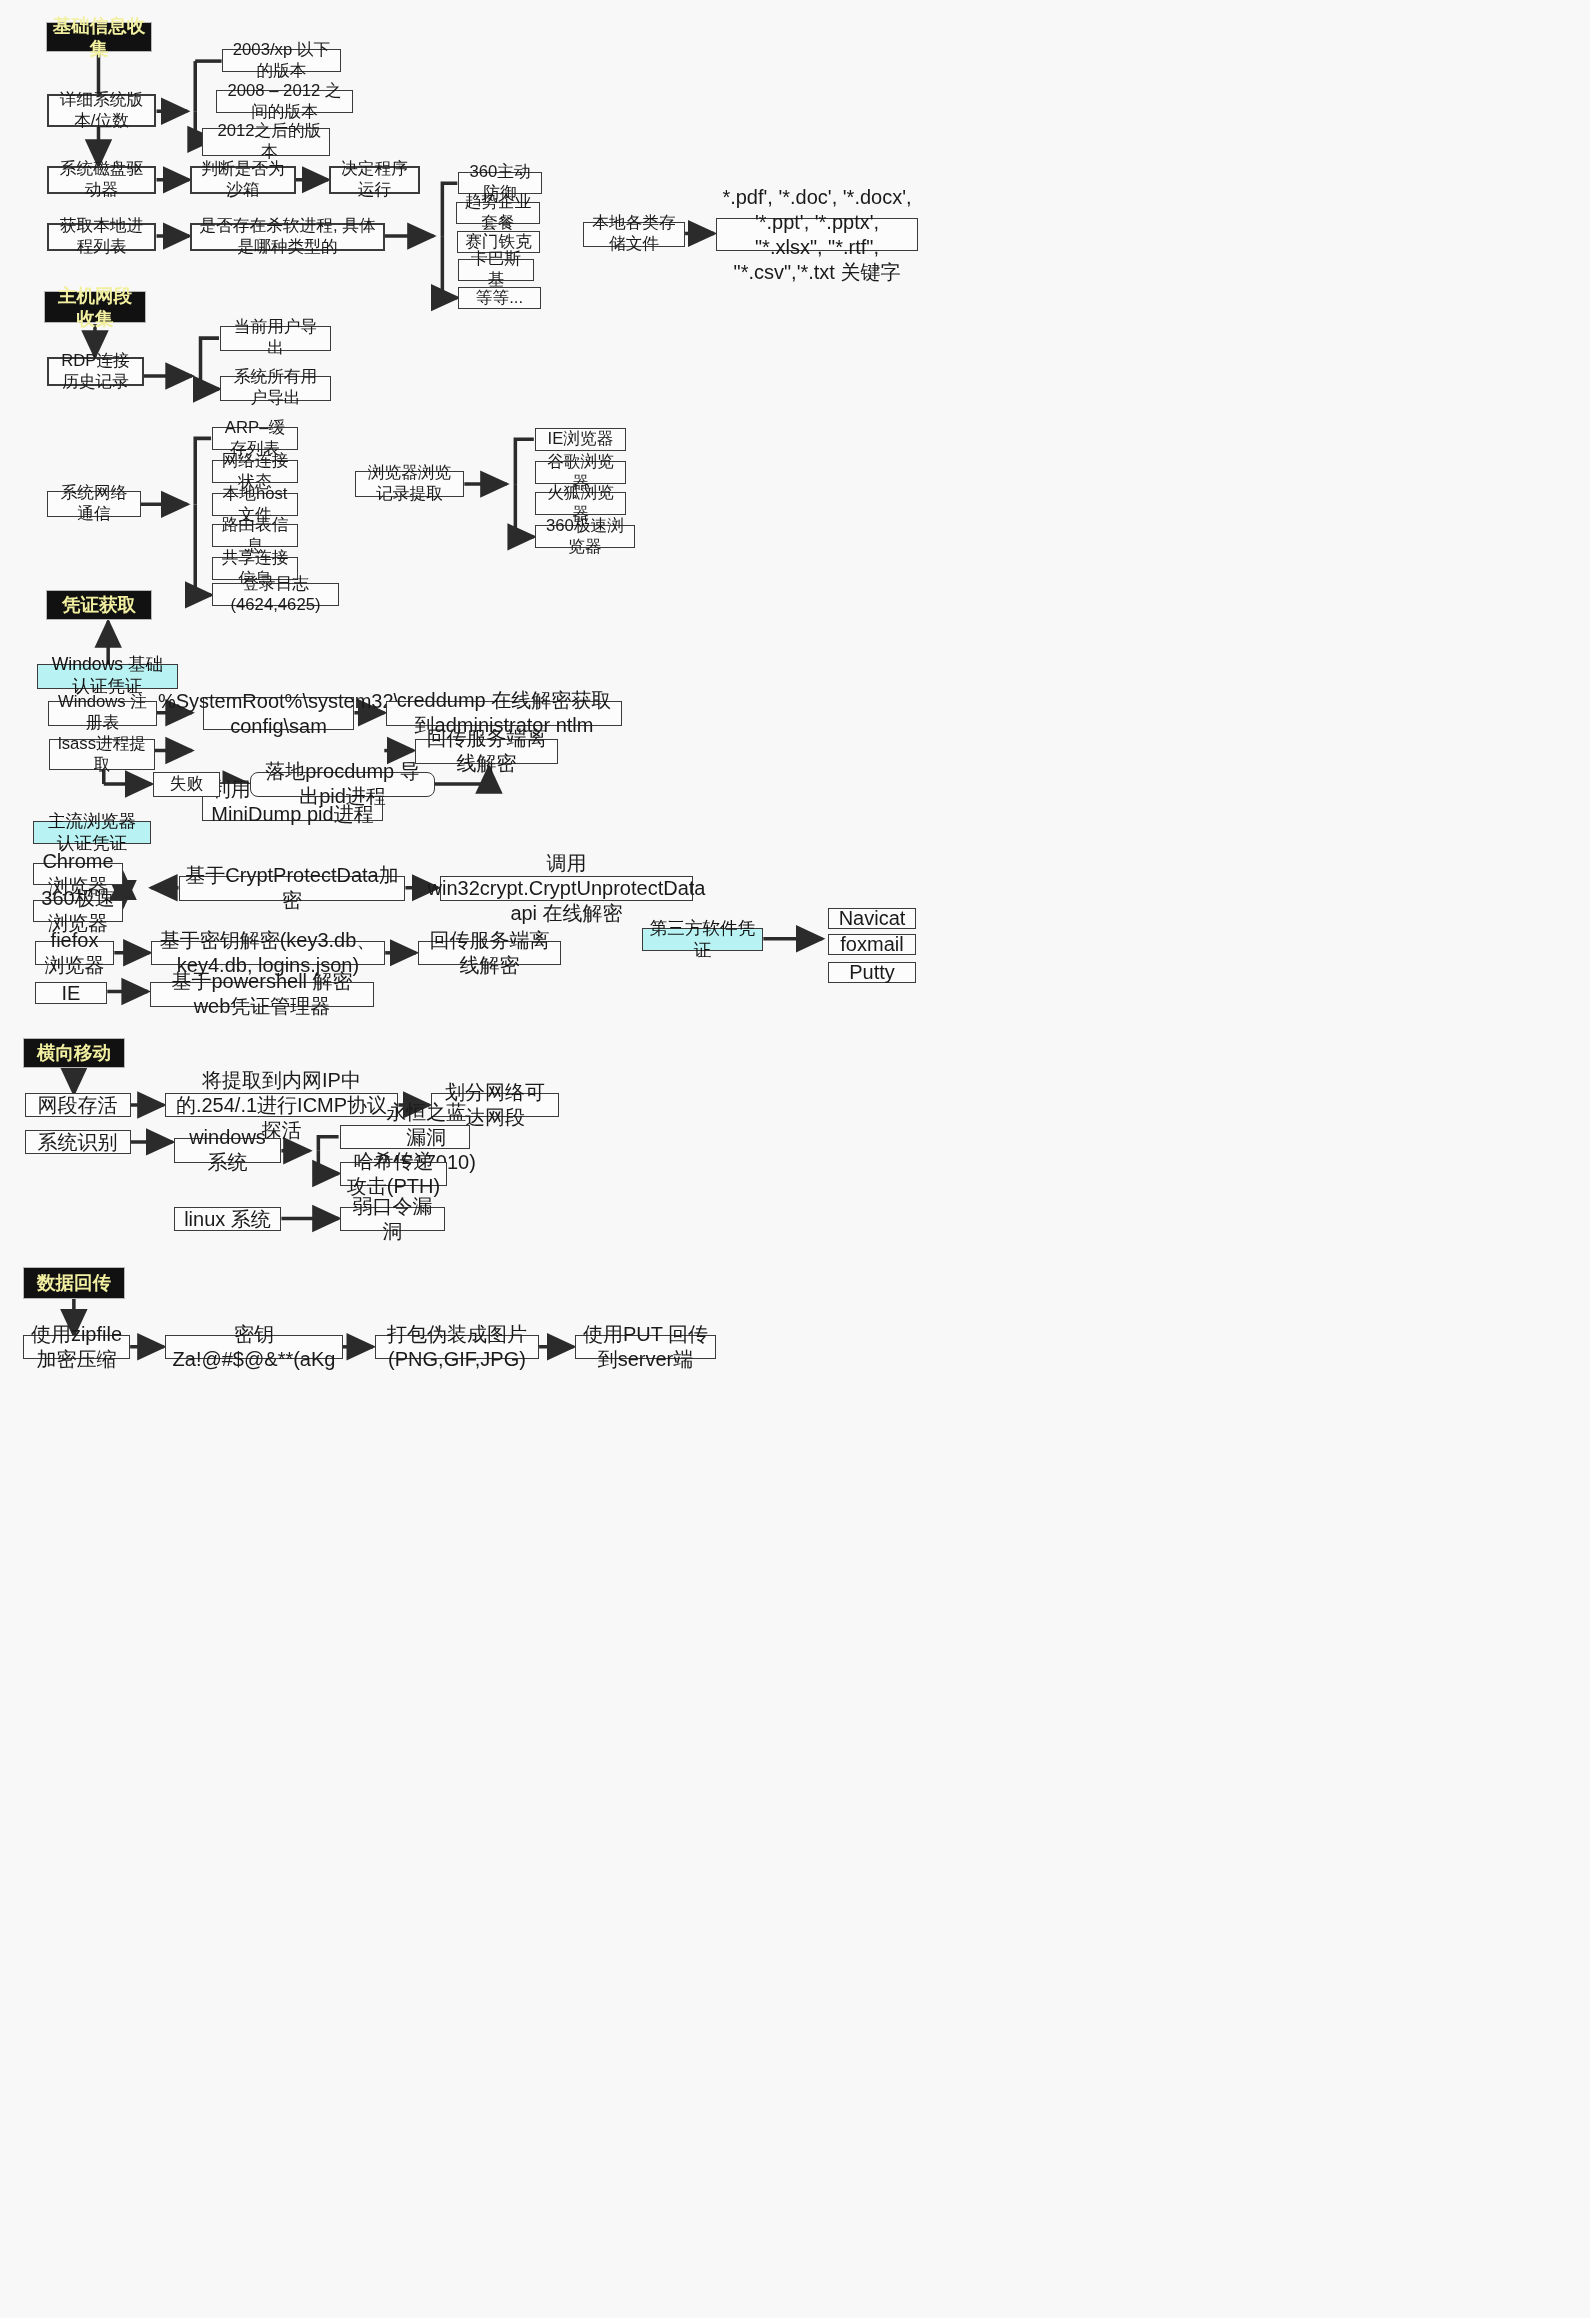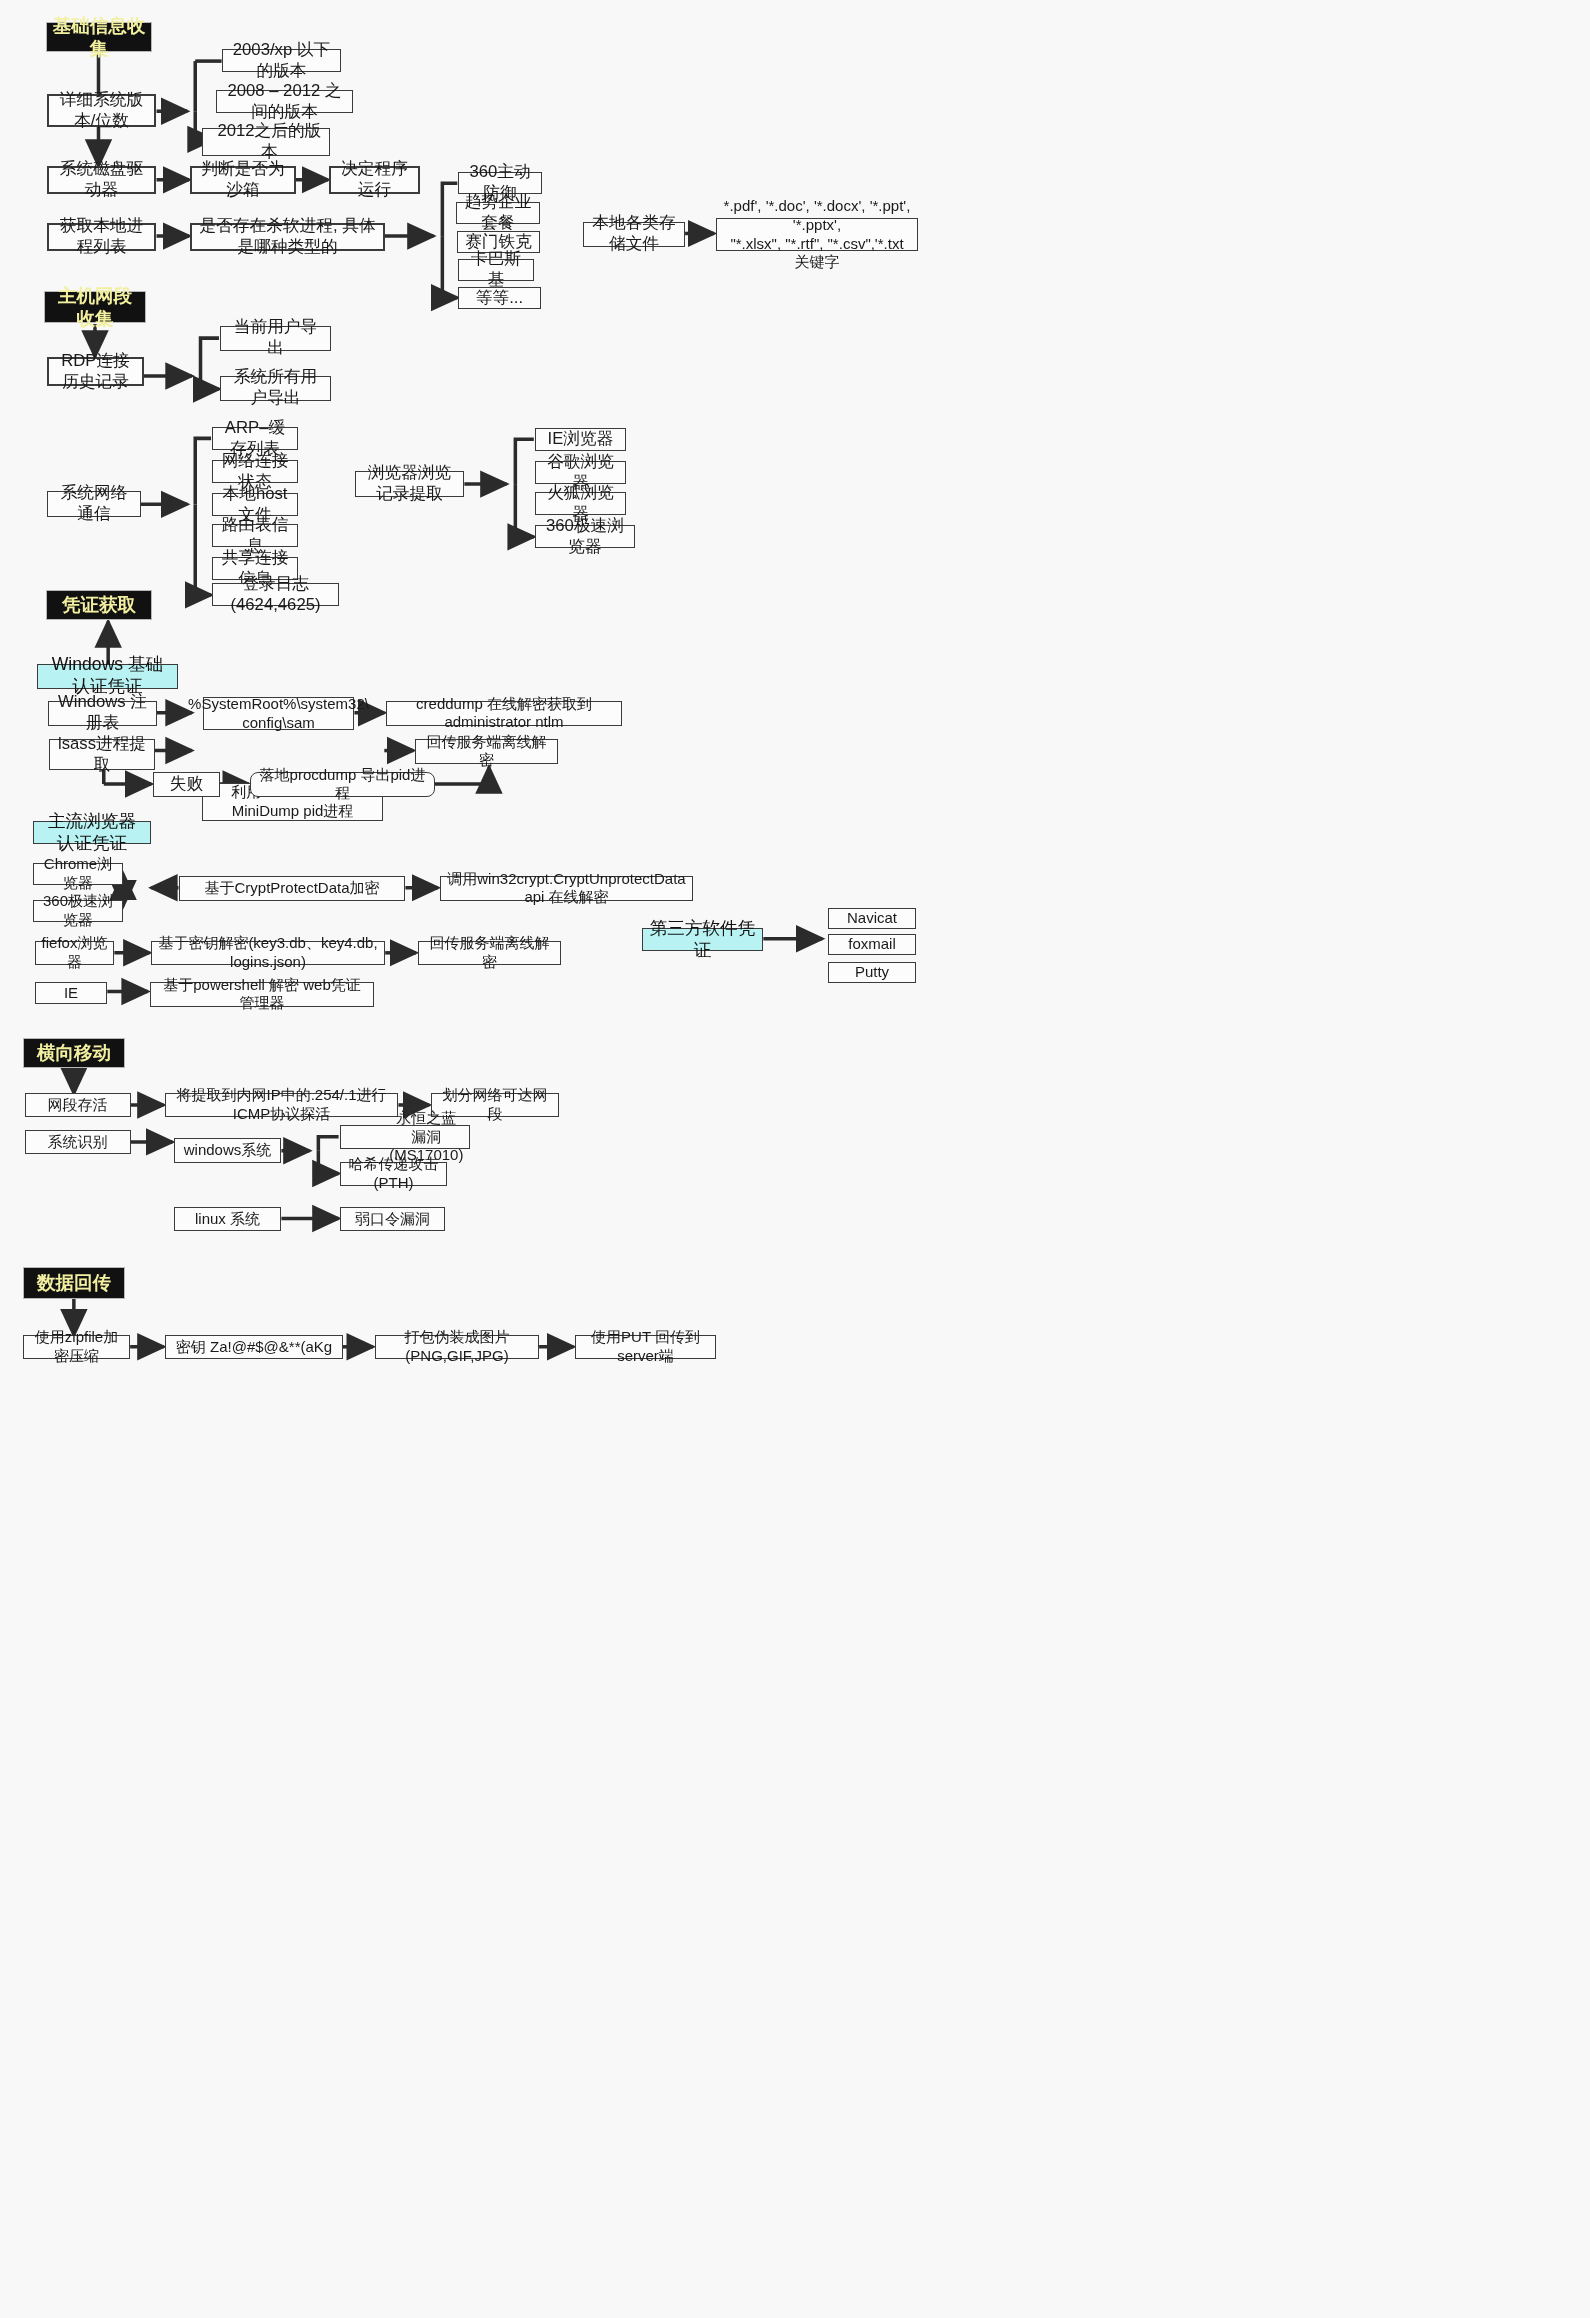--- a/index.html
+++ b/index.html
@@ -40,21 +40,21 @@
   .node.cyan {
     background: #b8f2f2;
     border: 1.8px solid #3b3b3b;
     color: #111;
     font-size: 17.6px;
   }
   .node.thin {
     border-width: 1.8px;
   }
   .node.small {
-    font-size: 15px;
+    font-size: 20px;
   }
   svg.edges {
     position: absolute;
     left: 0;
     top: 0;
     width: 1590px;
     height: 2319px;
     pointer-events: none;
   }
 </style>

